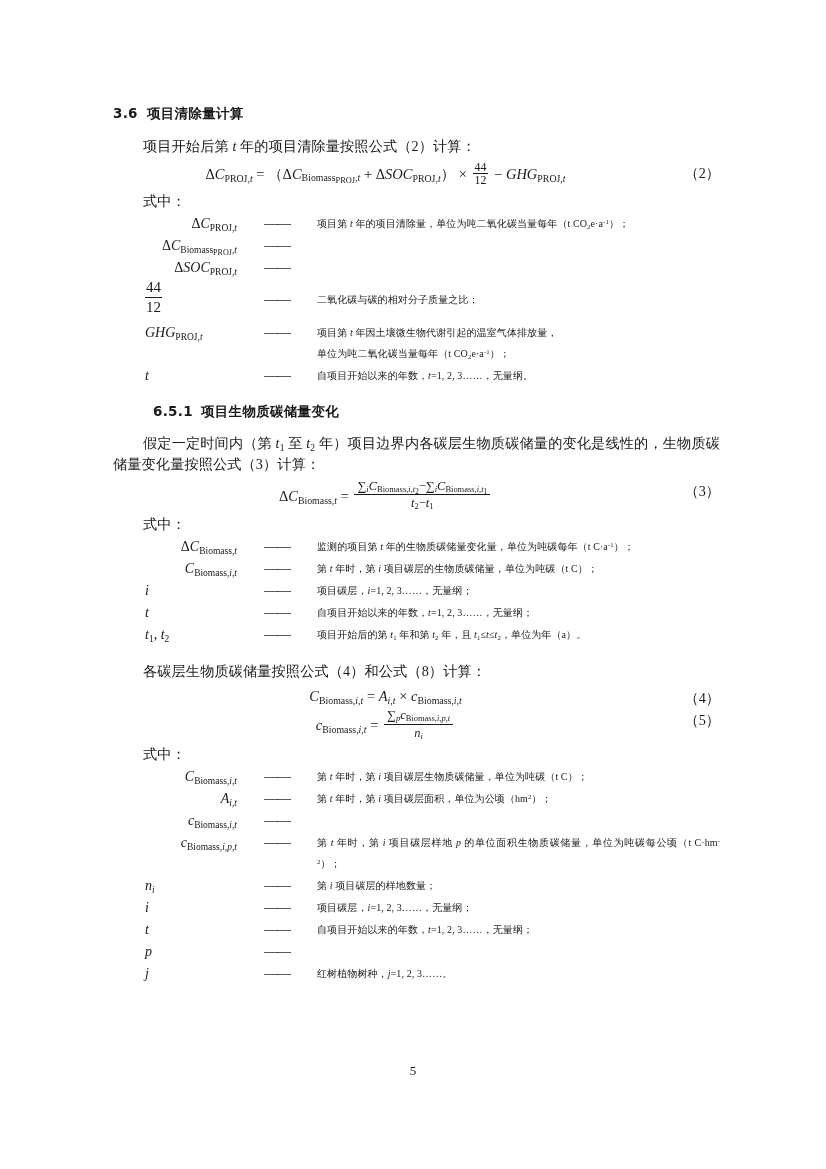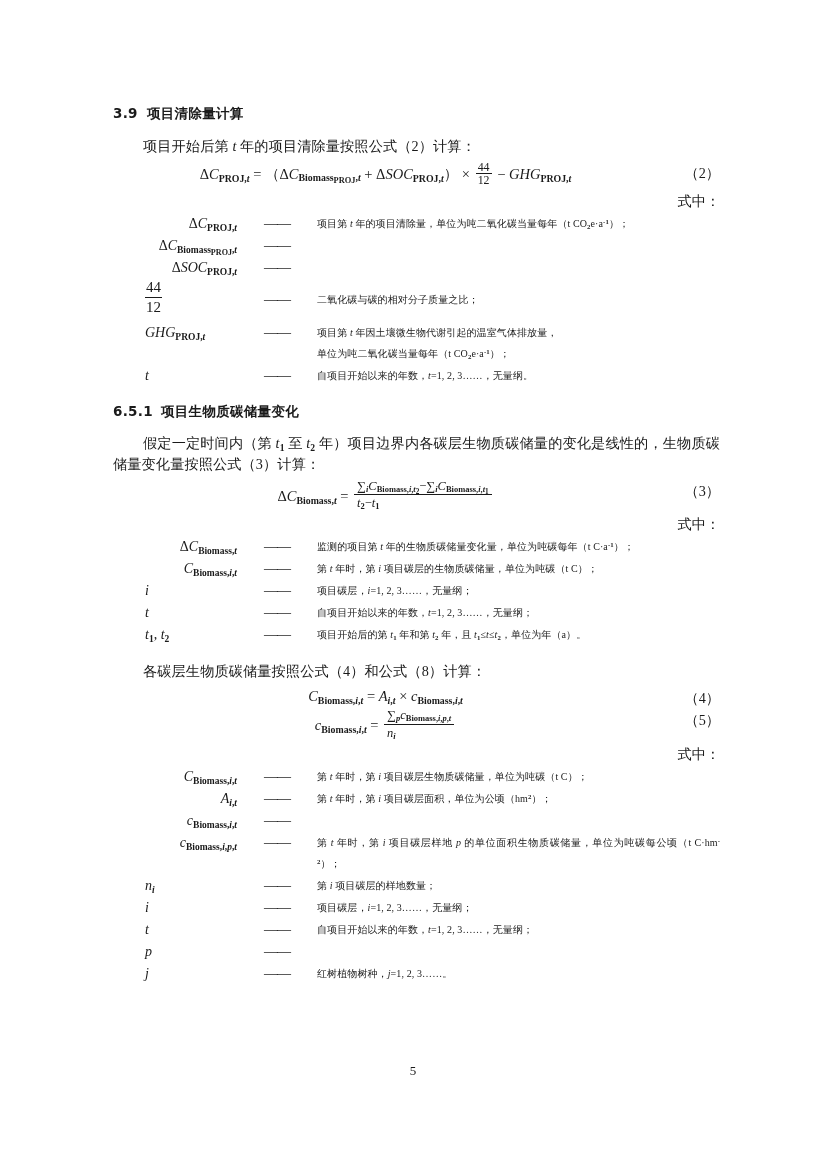--- a/index.html
+++ b/index.html
@@ -45,39 +45,39 @@
     font-size: 13.5px;
     font-weight: 700;
     letter-spacing: 0.3px;
     margin: 0 0 12px 0;
     line-height: 1.4;
   }
   .h-sub .num {
     display: inline-block;
     min-width: 48px;
     font-weight: 700;
+    margin-left: 40px;
   }
 
   
   .para {
     font-size: 14.2px;
     line-height: 21px;
     margin: 0 0 4px 0;
     text-align: justify;
     letter-spacing: 0.1px;
   }
   .para.indent {
     text-indent: 30px;
   }
   .shizhong {
     font-size: 14.2px;
     line-height: 21px;
     margin: 0 0 1px 0;
     padding-left: 30px;
-    text-align: right;
   }
 
   
   .formula-row {
     display: flex;
     align-items: flex-start;
     margin: 3px 0 4px 0;
     min-height: 22px;
   }
   .formula-body {
@@ -97,21 +97,20 @@
     display: inline-block;
     text-align: left;
   }
 
   
   .mi { font-style: italic; font-family: "Liberation Serif", serif; }
   .mup { font-style: normal; }
   sub, sup {
     font-size: 0.68em;
     line-height: 0;
-    font-weight: bold;
   }
   sub { vertical-align: -0.28em; }
   sup { vertical-align: 0.45em; }
   sub sub { font-size: 0.85em; }
 
   .frac {
     display: inline-block;
     vertical-align: -0.48em;
     text-align: center;
     line-height: 1.05;
@@ -123,20 +122,21 @@
     padding: 0 2px;
     border-bottom: 1px solid #1a1a1a;
   }
   .frac .deno {
     display: block;
     padding: 0 2px;
   }
   .bigfrac {
     display: inline-block;
     vertical-align: -0.52em;
+    text-align: center;
     line-height: 1.15;
     font-size: 0.86em;
     margin: 0 2px;
   }
   .bigfrac .nume {
     display: block;
     padding: 0 3px 1px 3px;
     border-bottom: 1px solid #1a1a1a;
     white-space: nowrap;
   }
@@ -212,21 +212,21 @@
     font-family: "Liberation Serif", serif;
   }
 </style>
 </head>
 <body>
 
 <div class="page">
   <div class="content">
 
     <div class="h-sec">
-      <span class="num">3.9</span><span>项目清除量计算</span>
+      <span class="num">3.6</span><span>项目清除量计算</span>
     </div>
 
     <p class="para indent">项目开始后第 <span class="mi">t</span> 年的项目清除量按照公式（2）计算：</p>
 
     <div class="formula-row">
       <div class="formula-body">
         <span class="formula-inline">
           Δ<span class="mi">C</span><sub class="mup">PROJ,<span class="mi">t</span></sub>
           = （Δ<span class="mi">C</span><sub class="mup">Biomass<sub class="mup">PROJ</sub>,<span class="mi">t</span></sub>
           + Δ<span class="mi">SOC</span><sub class="mup">PROJ,<span class="mi">t</span></sub>）

